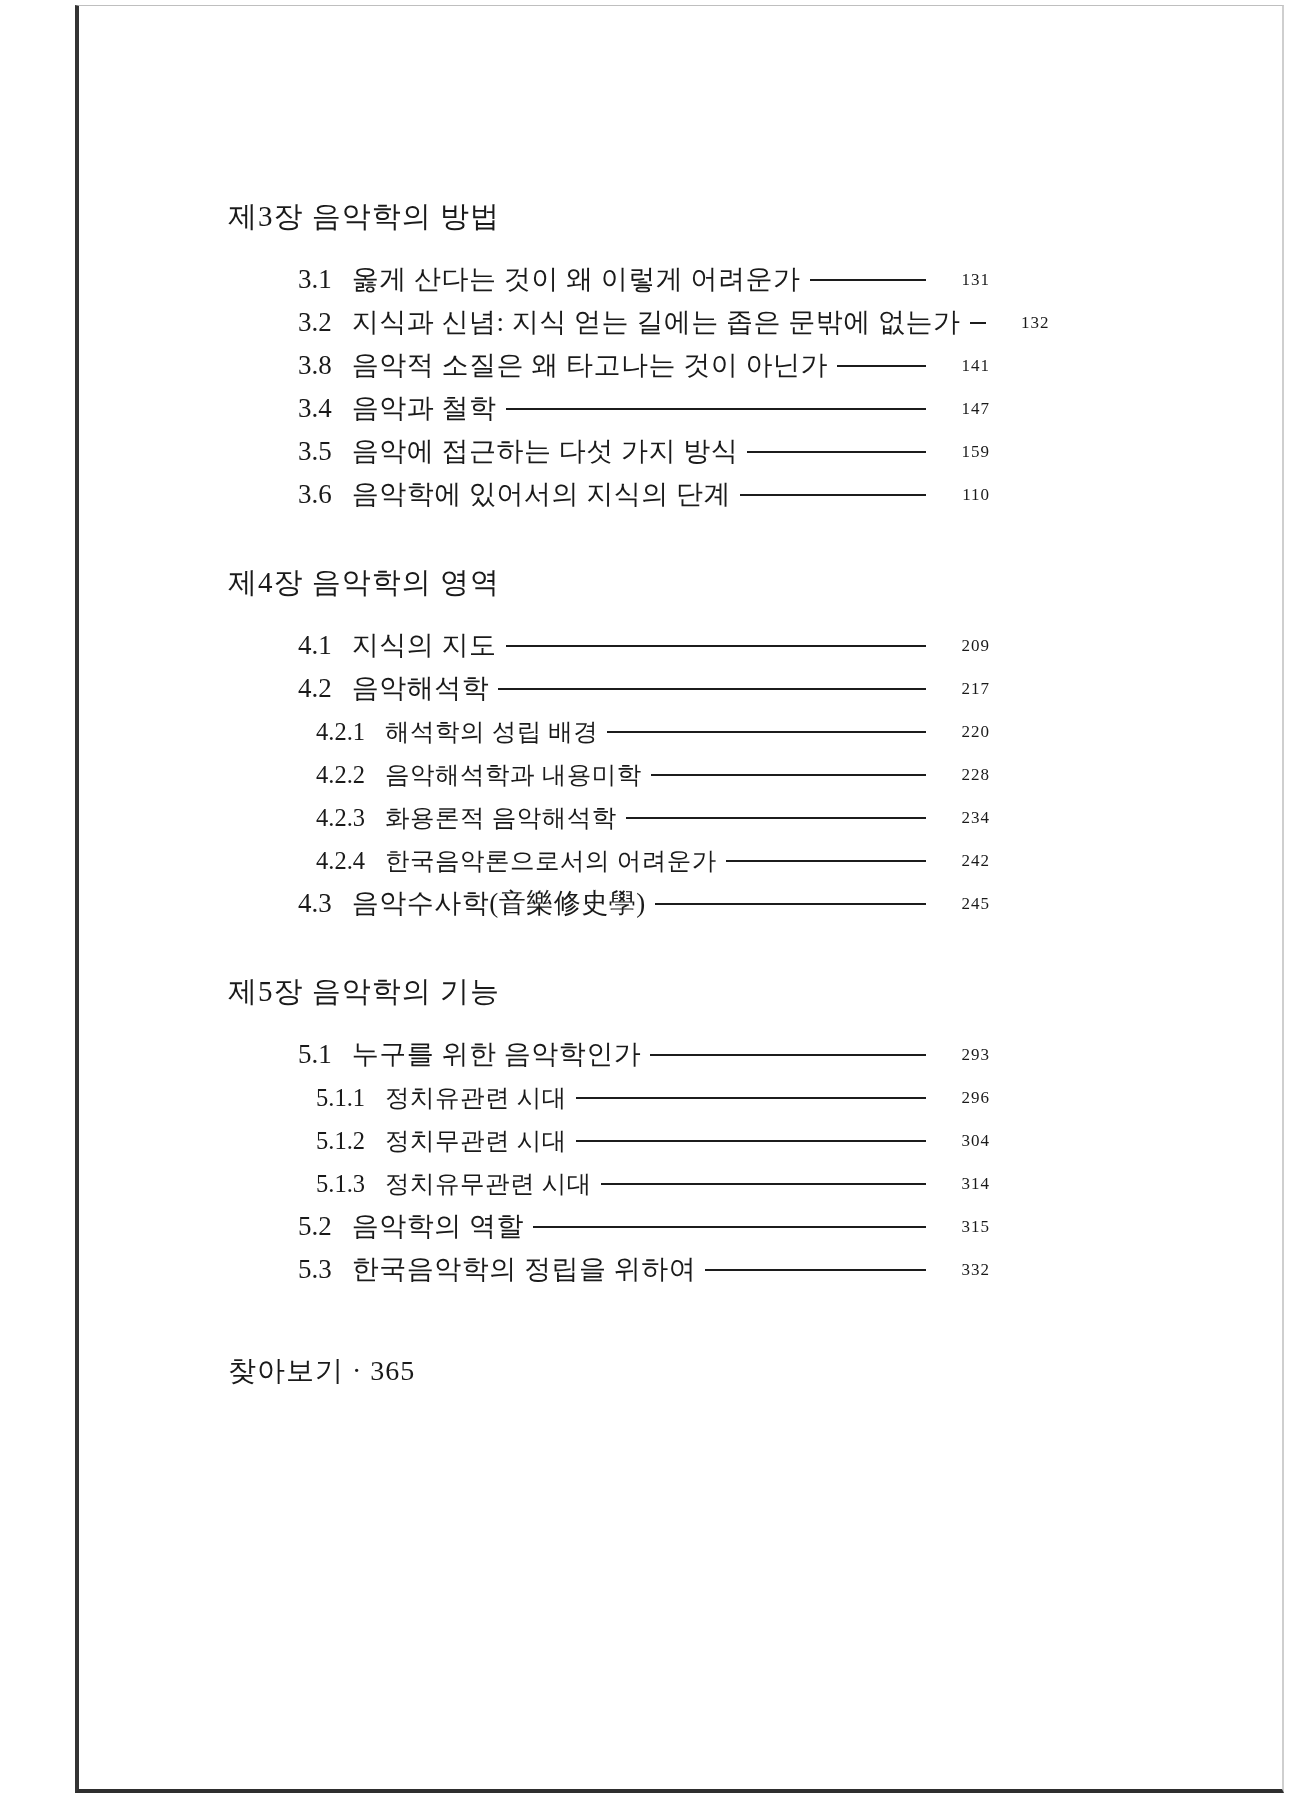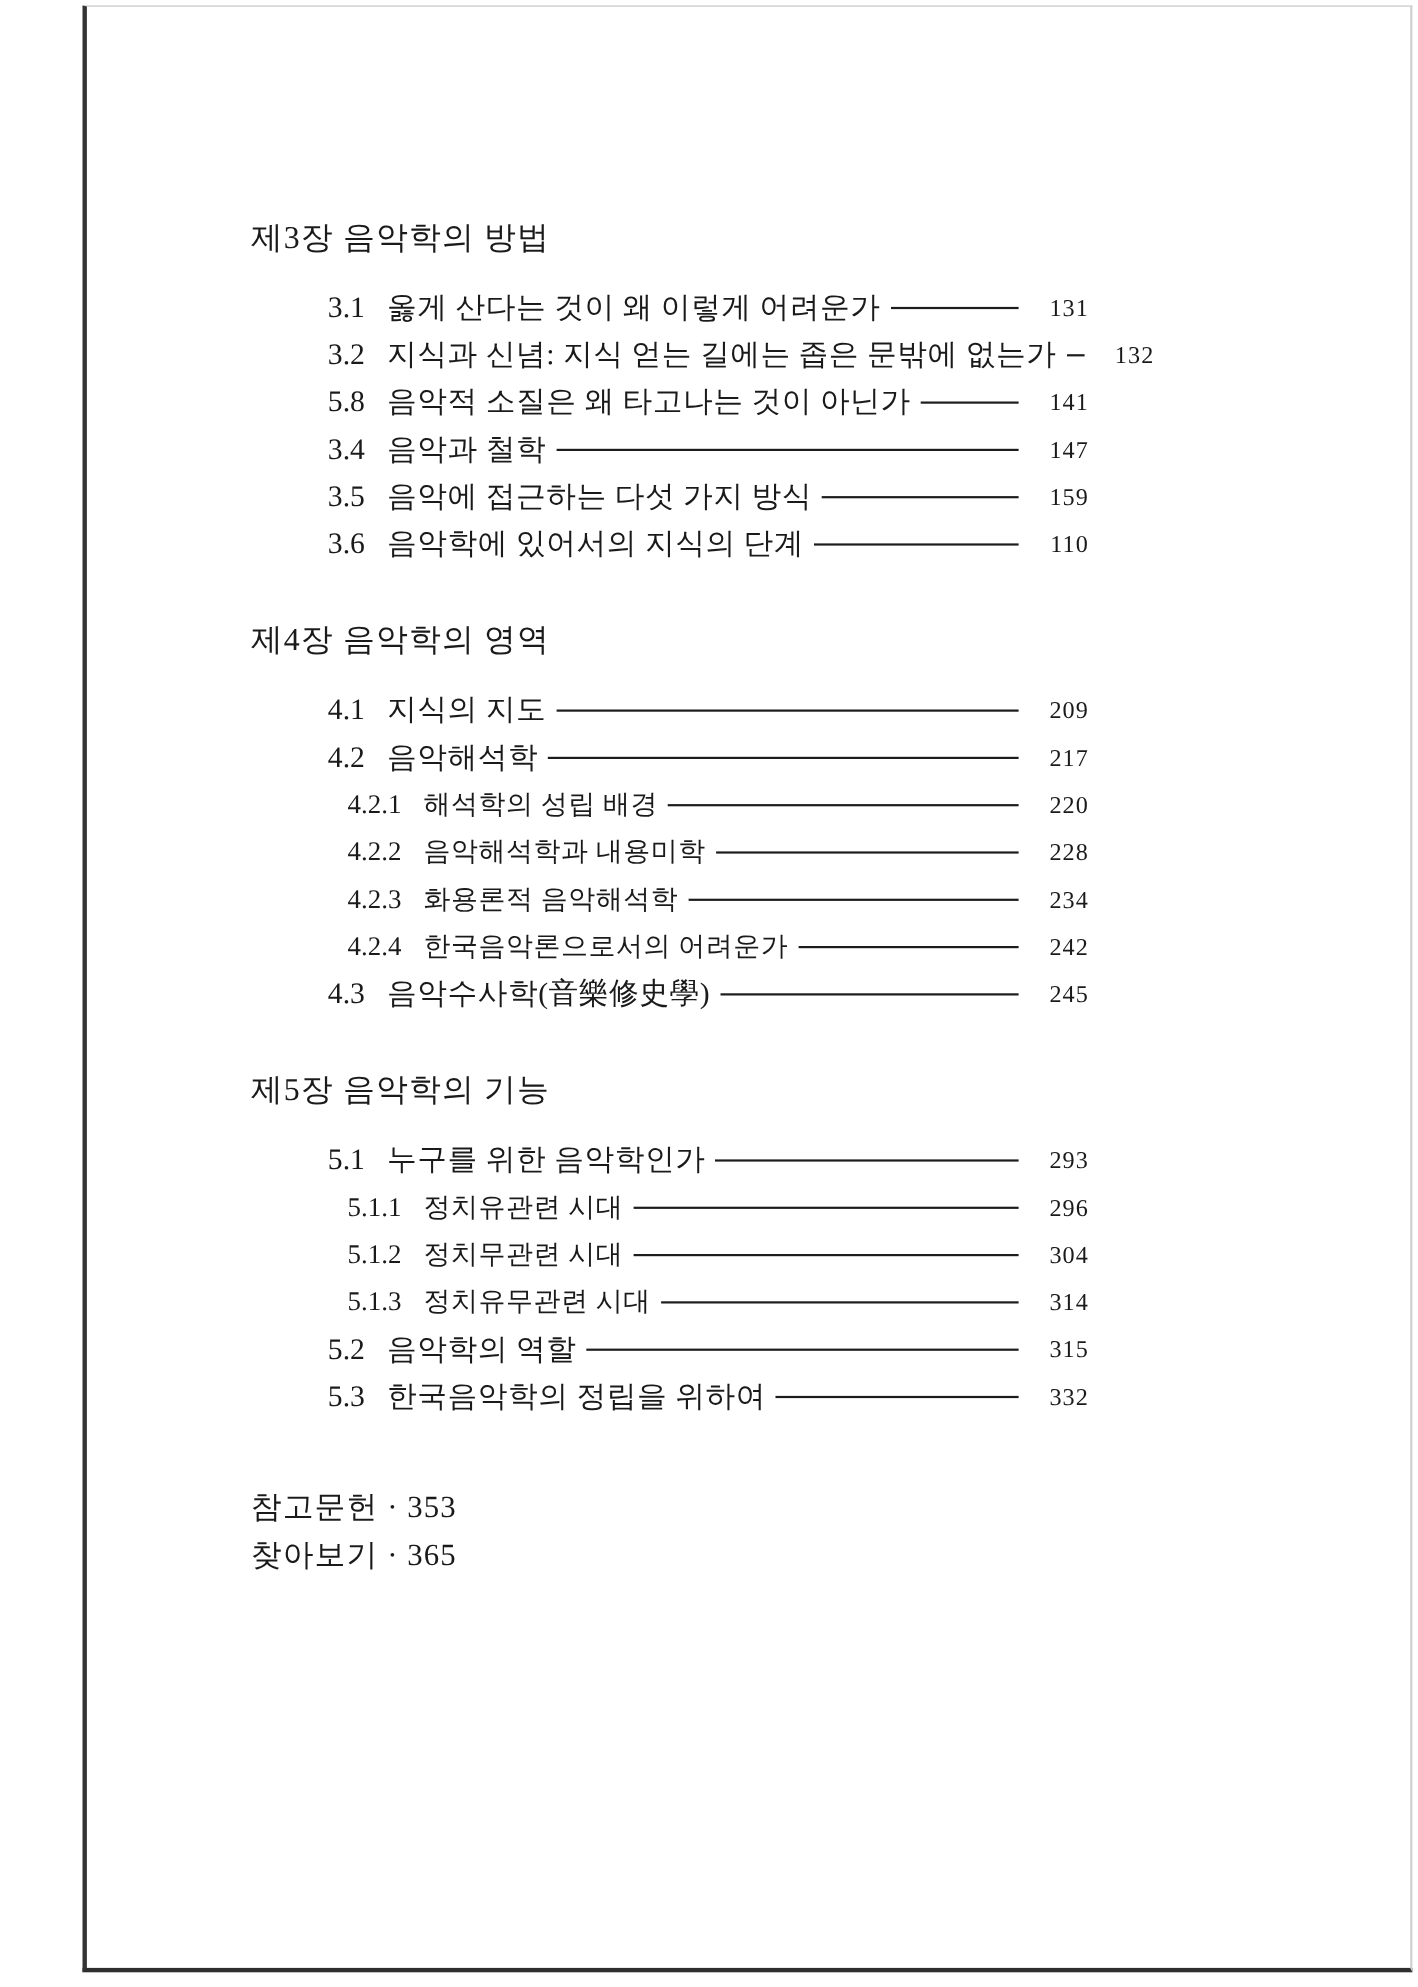--- a/index.html
+++ b/index.html
@@ -78,21 +78,21 @@
     flex: 1 1 auto;
     height: 2px;
     background: #1c1c1c;
     align-self: center;
     margin: 0 10px 0 9px;
     min-width: 16px;
   }
   .row-page {
     min-width: 54px;
     text-align: right;
-    font-size: 22px;
+    font-size: 17px;
     letter-spacing: 1px;
   }
   .backmatter {
     margin-left: 228px;
     margin-top: 58px;
   }
   .back-line {
     font-size: 28px;
     line-height: 44px;
     letter-spacing: 1px;
@@ -112,21 +112,21 @@
         <span class="leader"></span>
         <span class="row-page">131</span>
       </div>
       <div class="toc-row lvl1">
         <span class="row-num">3.2</span>
         <span class="row-label">지식과 신념: 지식 얻는 길에는 좁은  문밖에 없는가</span>
         <span class="leader"></span>
         <span class="row-page">132</span>
       </div>
       <div class="toc-row lvl1">
-        <span class="row-num">5.8</span>
+        <span class="row-num">3.8</span>
         <span class="row-label">음악적 소질은 왜 타고나는 것이 아닌가</span>
         <span class="leader"></span>
         <span class="row-page">141</span>
       </div>
       <div class="toc-row lvl1">
         <span class="row-num">3.4</span>
         <span class="row-label">음악과 철학</span>
         <span class="leader"></span>
         <span class="row-page">147</span>
       </div>
@@ -217,16 +217,15 @@
         <span class="row-page">315</span>
       </div>
       <div class="toc-row lvl1">
         <span class="row-num">5.3</span>
         <span class="row-label">한국음악학의 정립을 위하여</span>
         <span class="leader"></span>
         <span class="row-page">332</span>
       </div>
     </div>
   <div class="backmatter">
-      <div class="back-line">참고문헌 · 353</div>
       <div class="back-line">찾아보기 · 365</div>
     </div>
 </div>
 
 </body></html>

